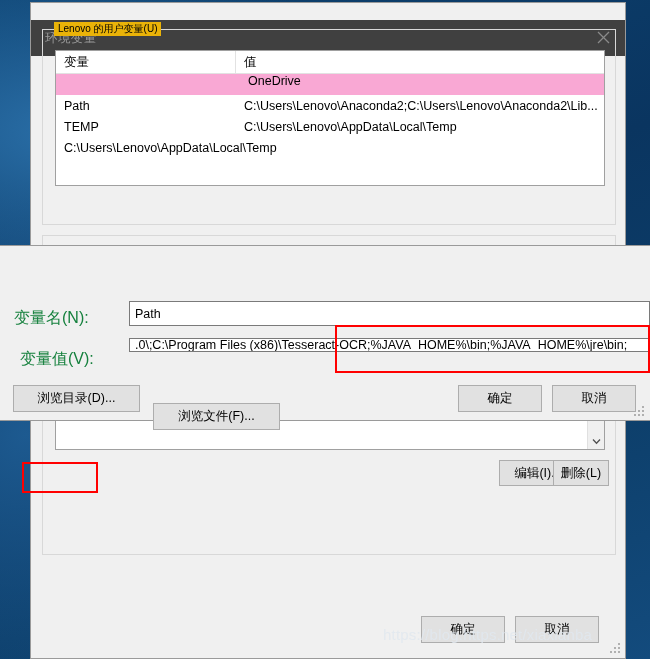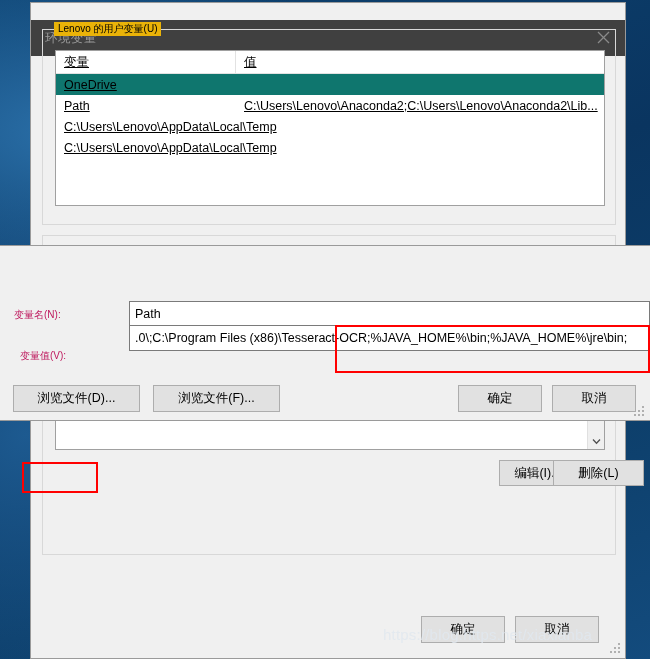--- a/index.html
+++ b/index.html
@@ -103,21 +103,21 @@
     overflow: hidden;
     border-right: 1px solid #e2e2e2;
   }
   .lv-header .th:last-child { border-right: none; }
   .lv-row {
     display: flex;
     height: 21px;
     box-sizing: border-box;
     align-items: center;
   }
-  .lv-row.sel { background: #0f766e; }
+  .lv-row.sel { background: #f9a8d4; flex-direction: column; }
   .lv-row .td {
     font-size: 12.5px;
     padding-left: 8px;
     box-sizing: border-box;
     white-space: nowrap;
     overflow: hidden;
     color: #000;
   }
 
   
@@ -173,22 +173,22 @@
     font-size: 12.5px;
     display: flex;
     align-items: center;
     padding-left: 5px;
     overflow: hidden;
     white-space: nowrap;
     color: #000;
   }
   .lbl {
     position: absolute;
-    font-size: 10px;
-    color: #be185d;
+    font-size: 16px;
+    color: #15803d;
     white-space: nowrap;
   }
 
   
   .redbox {
     position: absolute;
     border: 2px solid #ff0000;
     box-sizing: border-box;
     pointer-events: none;
   }
@@ -231,34 +231,35 @@
       <svg width="13" height="13" viewBox="0 0 13 13" aria-hidden="true">
         <line x1="1" y1="1" x2="12" y2="12" stroke="#8a8a8a" stroke-width="1.2"></line>
         <line x1="12" y1="1" x2="1" y2="12" stroke="#8a8a8a" stroke-width="1.2"></line>
       </svg>
     </div>
   </div>
 
   <div class="groupbox" style="left:11px; top:26px; width:574px; height:196px;">
     <div class="gb-label">Lenovo 的用户变量(U)</div>
 
-    <div class="listview" style="left:12px; top:20px; width:550px; height:156px;text-decoration:underline;">
+    <div class="listview" style="left:12px; top:20px; width:550px; height:136px;">
       <div class="lv-header">
         <div class="th" style="width:180px;">变量</div>
         <div class="th" style="width:368px;">值</div>
       </div>
 
       <div class="lv-row sel">
         <div class="td" style="width:180px;">OneDrive</div>
       </div>
       <div class="lv-row">
         <div class="td" style="width:180px;">Path</div>
         <div class="td" style="width:368px;">C:\Users\Lenovo\Anaconda2;C:\Users\Lenovo\Anaconda2\Lib...</div>
       </div>
       <div class="lv-row">
+        <div class="td" style="width:180px;">TEMP</div>
         <div class="td" style="width:368px;">C:\Users\Lenovo\AppData\Local\Temp</div>
       </div>
       <div class="lv-row">
         <div class="td" style="width:368px;">C:\Users\Lenovo\AppData\Local\Temp</div>
       </div>
     </div>
   </div>
 
   <div class="groupbox" style="left:11px; top:232px; width:574px; height:320px;">
 
@@ -289,21 +290,21 @@
         <div class="thumb" style="top:0px; height:36px;"></div>
         <div class="arrow down">
           <svg width="9" height="7" viewBox="0 0 9 7" aria-hidden="true">
             <polyline points="1,1.5 4.5,5.2 8,1.5" fill="none" stroke="#505050" stroke-width="1.3"></polyline>
           </svg>
         </div>
       </div>
     </div>
 
     <div class="btn" style="left:416px; top:224px; width:78px; height:26px;margin-left:40px;">编辑(I)...</div>
-    <div class="btn" style="left:510px; top:224px; width:91px; height:26px;">删除(L)</div>
+    <div class="btn" style="left:510px; top:224px; width:56px; height:26px;">删除(L)</div>
   </div>
 
   <div class="btn" style="left:390px; top:613px; width:84px; height:27px;">确定</div>
   <div class="btn" style="left:484px; top:613px; width:84px; height:27px;">取消</div>
 
   <div class="grip" style="right:3px; bottom:3px;">
     <i style="left:8px; top:0;"></i>
     <i style="left:4px; top:4px;"></i>
       <i style="left:8px; top:4px;"></i>
     <i style="left:0px; top:8px;"></i>
@@ -312,24 +313,24 @@
   </div>
 </div>
 
 <div class="win" id="edit-dialog" style="left:0px; top:245px; width:650px; height:176px; border-left:none; border-right:none;">
 
 
   <div class="lbl" style="left:14px; top:62px;">变量名(N):</div>
   <div class="field" style="left:129px; top:55px; width:521px; height:25px;">Path</div>
 
   <div class="lbl" style="left:20px; top:103px;">变量值(V):</div>
-  <div class="field" style="left:129px; top:79px; width:521px; height:26px;">.0\;C:\Program Files (x86)\Tesseract-OCR;%JAVA_HOME%\bin;%JAVA_HOME%\jre\bin;</div>
-
-  <div class="btn" style="left:13px; top:139px; width:127px; height:27px;">浏览文件(D)...</div>
-  <div class="btn" style="left:153px; top:139px; width:127px; height:27px;">浏览文件(F)...</div>
+  <div class="field" style="left:129px; top:92px; width:521px; height:14px;">.0\;C:\Program Files (x86)\Tesseract-OCR;%JAVA_HOME%\bin;%JAVA_HOME%\jre\bin;</div>
+
+  <div class="btn" style="left:13px; top:139px; width:127px; height:27px;">浏览目录(D)...</div>
+  <div class="btn" style="left:153px; top:157px; width:127px; height:27px;">浏览文件(F)...</div>
   <div class="btn" style="left:458px; top:139px; width:84px; height:27px;">确定</div>
   <div class="btn" style="left:552px; top:139px; width:84px; height:27px;">取消</div>
 
   <div class="grip" style="right:4px; bottom:2px;">
     <i style="left:8px; top:0;"></i>
     <i style="left:4px; top:4px;"></i>
       <i style="left:8px; top:4px;"></i>
     <i style="left:0px; top:8px;"></i>
       <i style="left:4px; top:8px;"></i>
       <i style="left:8px; top:8px;"></i>

